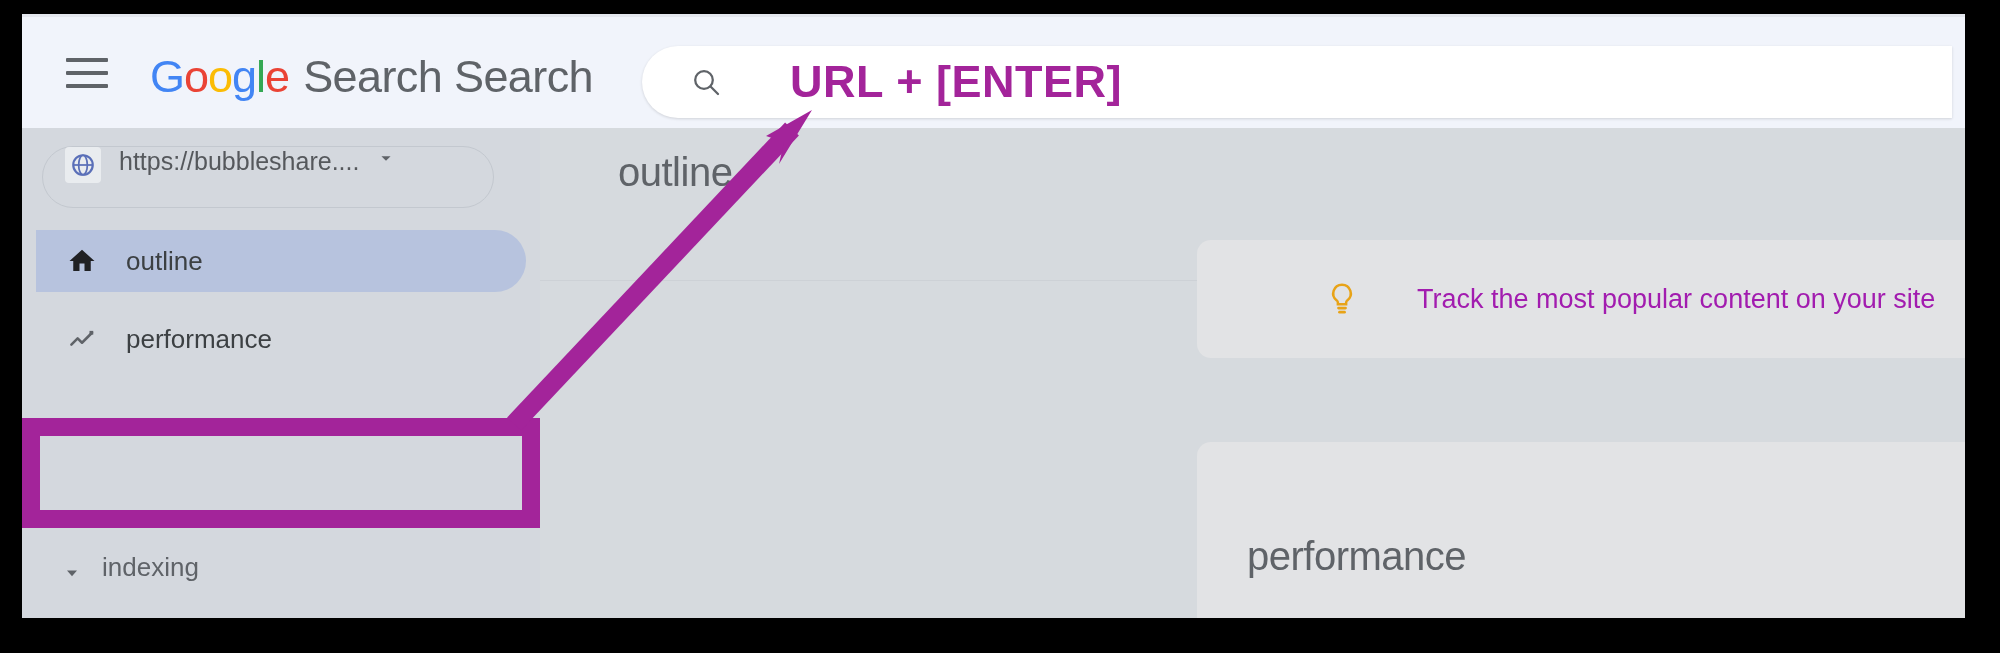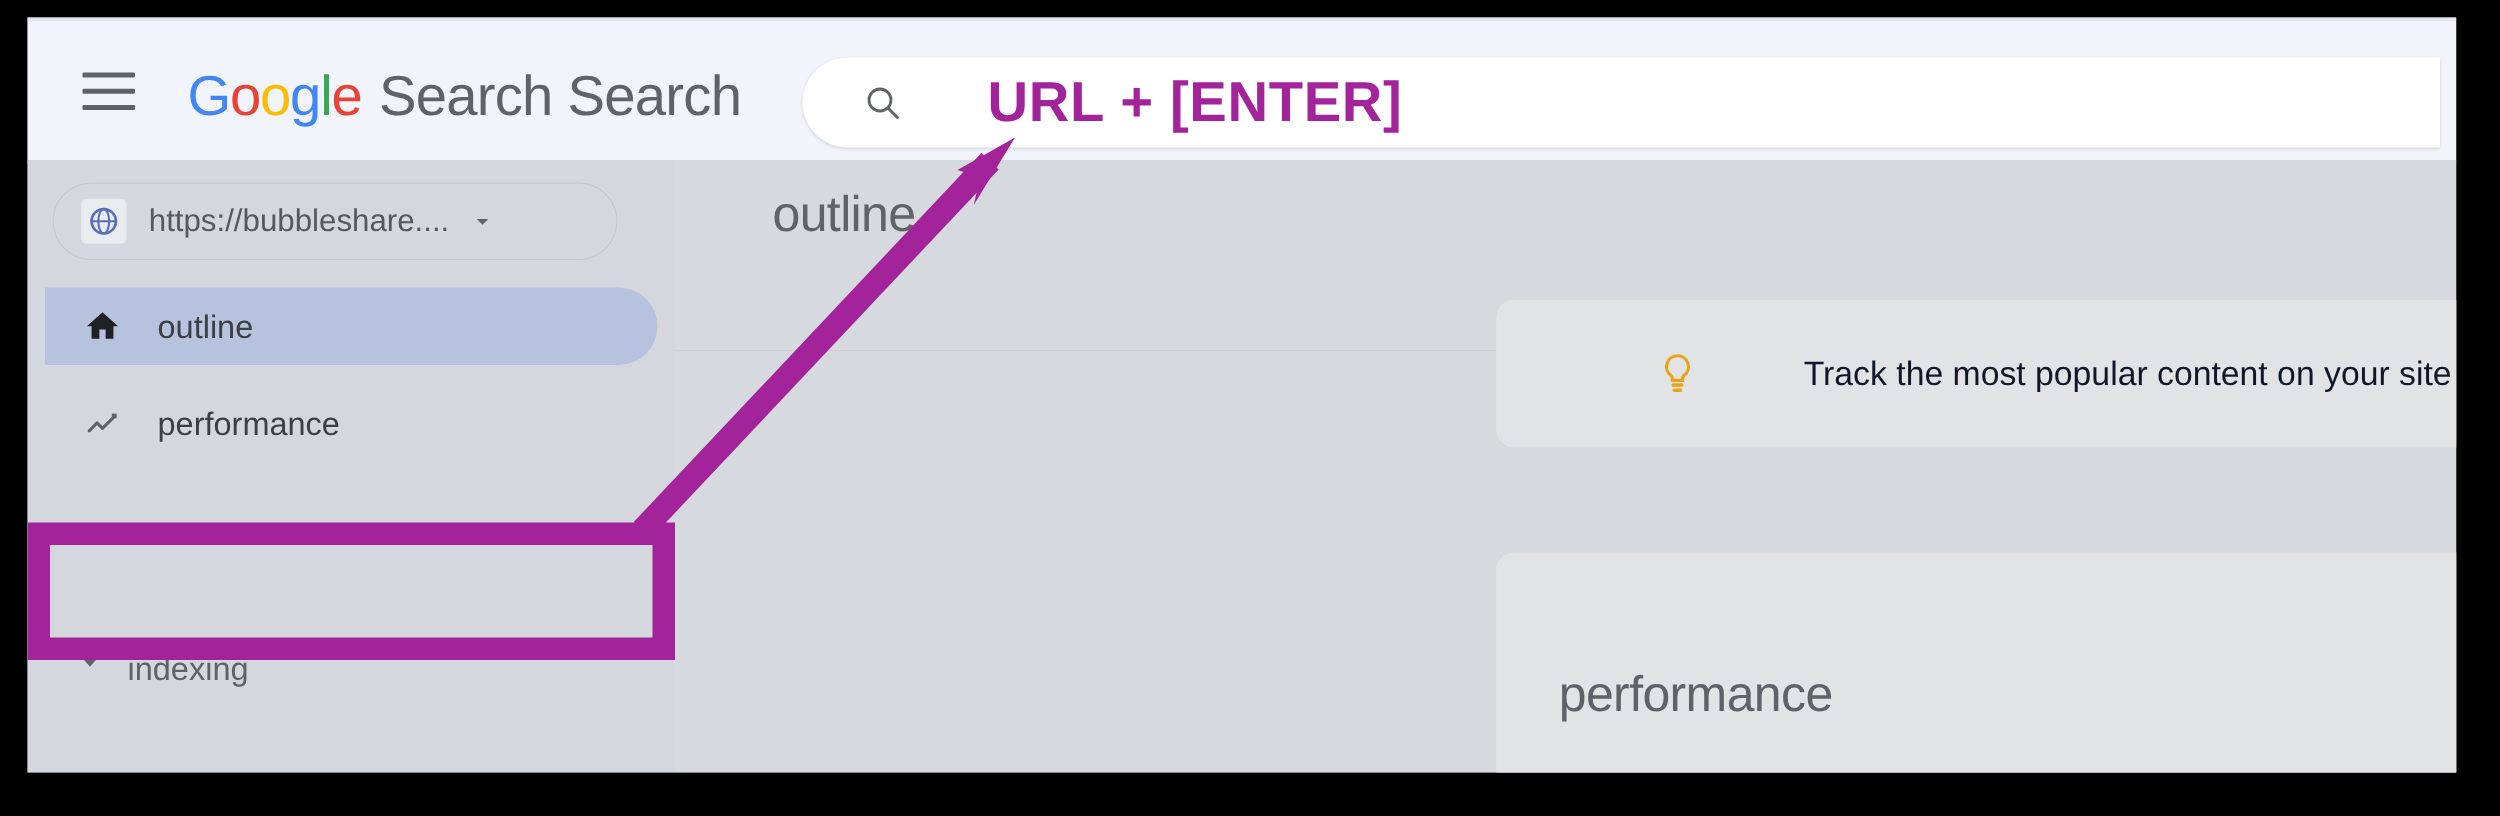--- a/index.html
+++ b/index.html
@@ -135,21 +135,20 @@
   #property-selector {
     position: absolute;
     left: 20px;
     top: 18px;
     width: 452px;
     height: 62px;
     border: 1.5px solid #c3c8cf;
     border-radius: 31px;
     box-sizing: border-box;
     display: flex;
-    align-items: center;
     cursor: pointer;
   }
   #globe-icon {
     margin-left: 22px;
     width: 36px;
     height: 36px;
     background: #e9ecef;
     border-radius: 4px;
     display: flex;
     align-items: center;
@@ -192,23 +191,23 @@
     white-space: nowrap;
   }
 
   #nav-outline      { top: 102px; }
   #nav-performance  { top: 180px; }
   #nav-url-inspect  { top: 262px; left: 0; width: 504px; border-radius: 0; }
 
   #section-indexing {
     position: absolute;
     left: 40px;
-    top: 392px;
-    display: flex;
-    align-items: flex-start;
+    top: 424px;
+    display: flex;
+    align-items: flex-end;
     cursor: pointer;
   }
   #indexing-caret { margin-right: 20px; }
   #indexing-label {
     font-size: 26px;
     color: #5f6368;
   }
 
   
   #main {
@@ -251,23 +250,23 @@
   }
   #bulb-icon {
     margin-left: 128px;
     width: 34px;
     height: 40px;
     display: flex;
     align-items: center;
     justify-content: center;
   }
   #tip-text {
-    margin-left: 84px;
+    margin-left: 58px;
     font-size: 27px;
-    color: #0f172a;
+    color: #a21caf;
     white-space: nowrap;
     text-align: right;
   }
   #card-performance {
     top: 314px;
     height: 190px;
   }
   #performance-heading {
     position: absolute;
     left: 50px;

